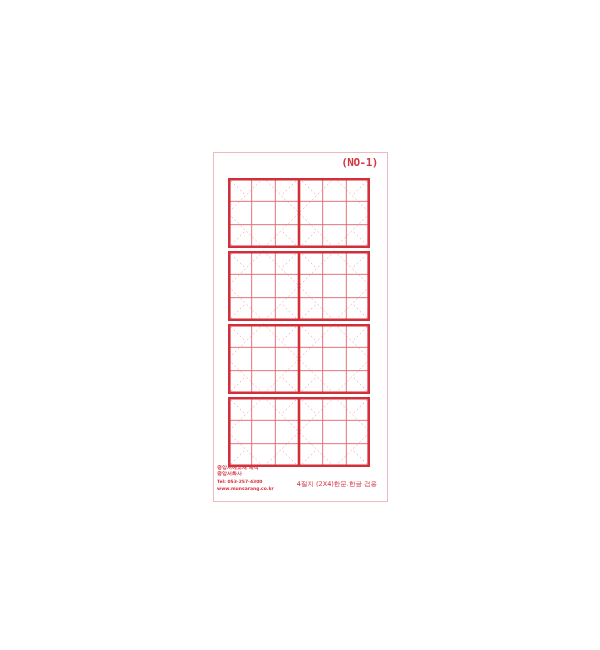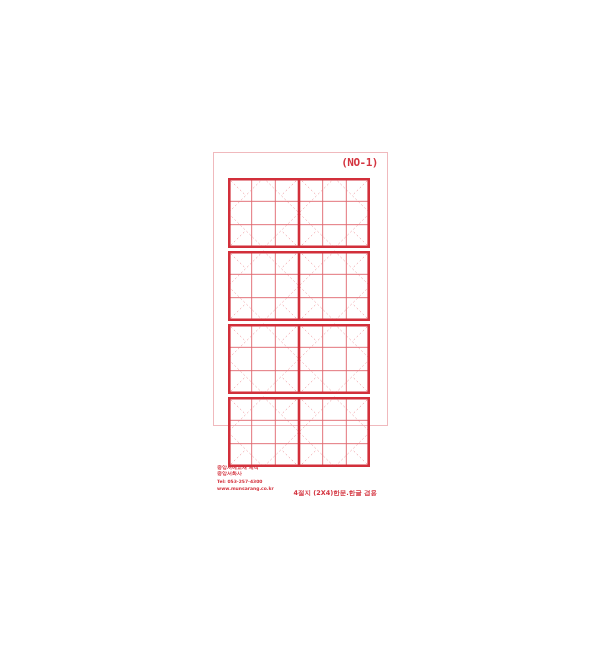--- a/index.html
+++ b/index.html
@@ -1,41 +1,41 @@
 <!DOCTYPE html>
 <html><head>
 <meta charset="utf-8">
 <style>
   html,body{margin:0;padding:0;}
   body{
     width:600px;height:650px;background:#ffffff;position:relative;overflow:hidden;
     font-family:"DejaVu Sans", sans-serif;
   }
   .paper{
-    position:absolute;left:213px;top:152px;width:175px;height:274px;
+    position:absolute;left:213px;top:152px;width:175px;height:350px;
     border:1px solid #f0b9bd;box-sizing:border-box;background:#ffffff;
   }
   .no-label{
     position:absolute;top:3px;right:9px;
     font-family:"DejaVu Sans Mono", monospace;
     font-weight:bold;font-size:11px;letter-spacing:-0.5px;
     color:#d43540;white-space:nowrap;
   }
   .grid{
     position:absolute;left:14px;top:25px;
   }
   .footer-left{
     position:absolute;left:3px;top:311px;color:#d43540;white-space:nowrap;
   }
   .footer-left .fl-bold{font-size:5px;font-weight:bold;line-height:6px;transform-origin:0 0;}
   .footer-left .fl-tel{font-size:4.5px;line-height:5px;margin-top:3px;font-weight:bold;}
   .footer-left .fl-web{font-size:4.5px;line-height:5px;margin-top:2px;font-weight:bold;}
   .footer-right{
-    position:absolute;right:10px;top:336px;
-    font-size:6.5px;font-weight:bold;color:#d43540;white-space:nowrap;
+    position:absolute;right:10px;top:327px;
+    font-size:6.5px;font-weight:normal;color:#d43540;white-space:nowrap;
   }
 </style>
 </head>
 <body>
 
 <div class="stage">
   <div class="paper">
 
     <div class="no-label">(NO-1)</div>
 

